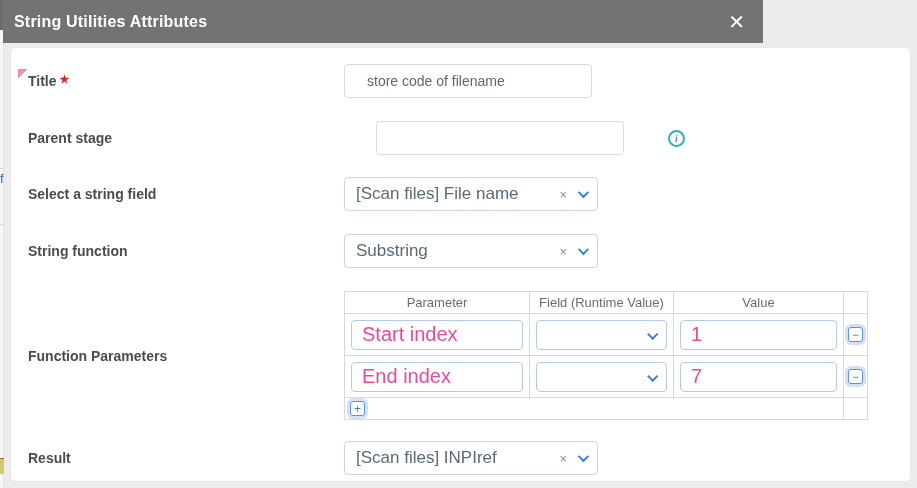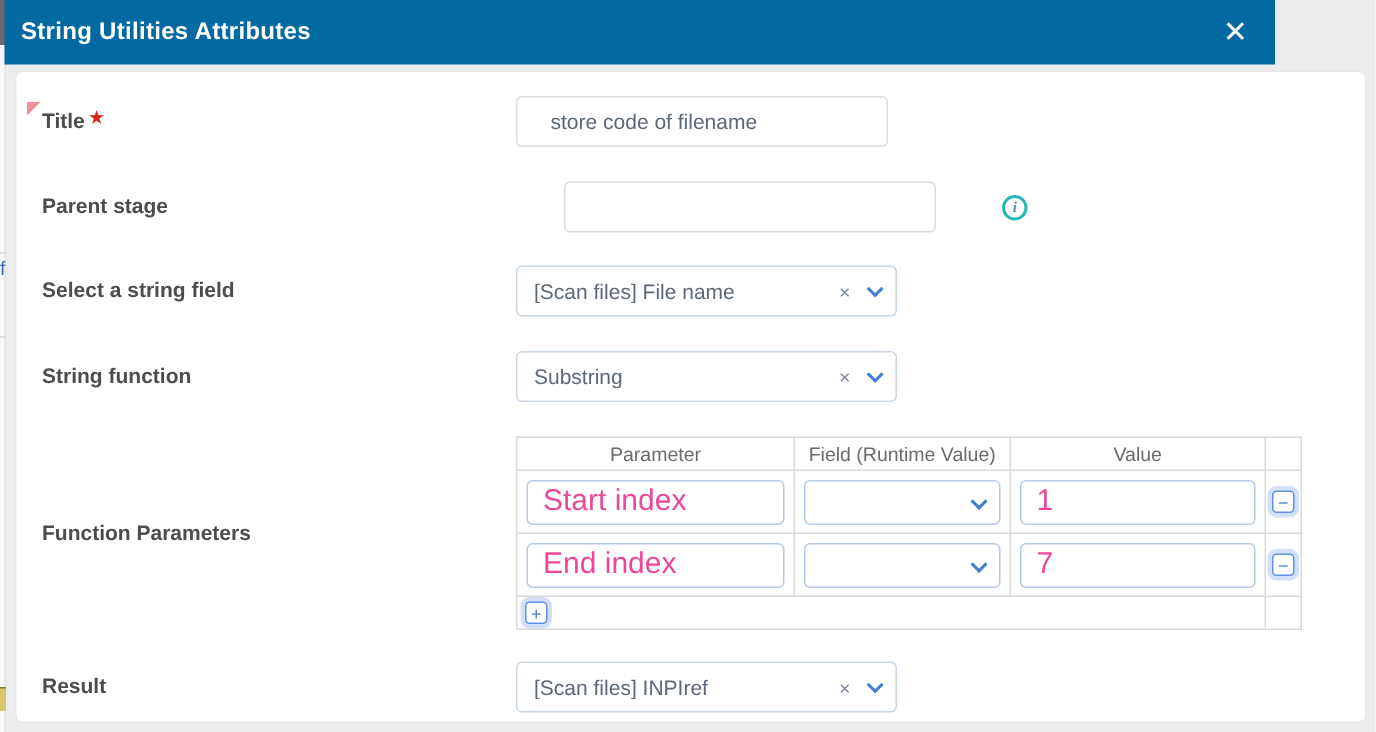--- a/index.html
+++ b/index.html
@@ -22,22 +22,22 @@
   }
   .page-left-divider-1 { position:absolute; left:0; top:168px; width:4px; height:1px; background:#d8d8d8; }
   .page-left-divider-2 { position:absolute; left:0; top:224px; width:4px; height:1px; background:#d8d8d8; }
   .page-left-frag-yellow {
     position:absolute; left:0; top:458px; width:4px; height:16px;
     background:#d6c76a; border-top:1px solid #8a7d30;
   }
 
   
   .modal-header {
-    position:absolute; left:3px; top:0; width:847px; height:43px;
-    background:#0369a1; z-index:3;
+    position:absolute; left:3px; top:0; width:760px; height:43px;
+    background:#737373; z-index:3;
     display:flex; align-items:center; justify-content:space-between;
     padding:0 14px 0 11px;
     text-align:right;
   }
   .modal-title { color:#ffffff; font-size:16px; font-weight:bold; letter-spacing:0.2px; }
   .modal-close {
     color:#ffffff; font-size:20px; font-weight:400; cursor:pointer; line-height:1;
     padding:2px 4px;
   }
 
@@ -63,21 +63,21 @@
     width:248px; height:34px; border:1px solid #d7dce3; border-radius:4px;
     padding:0 22px; font-family:"Liberation Sans", sans-serif;
     font-size:14px; color:#5c6877; background:#fff; outline:none;
   }
 
   
   .select-box {
     width:254px; height:34px; border:1px solid #c9d6e4; border-radius:4px;
     background:#fff; display:flex; align-items:center; padding:0 11px; cursor:pointer;
   }
-  .select-value { flex:1; font-size:14px; color:#5c6877; white-space:nowrap; overflow:hidden; }
+  .select-value { flex:1; font-size:17px; color:#5c6877; white-space:nowrap; overflow:hidden; }
   .clear-x { color:#7d8aa0; font-size:13px; margin-right:11px; line-height:1; cursor:pointer; }
   .chevron {
     width:8px; height:8px; border-right:2px solid #3f7fd6; border-bottom:2px solid #3f7fd6;
     transform:rotate(45deg) translateY(-2px); flex:0 0 auto; cursor:pointer;
   }
 
   .info-icon {
     width:17px; height:17px; border:2px solid #2ab4b4; border-radius:50%;
     display:inline-flex; align-items:center; justify-content:center;
     font-size:10px; color:#5a8f96; margin-left:12px; font-family:"Liberation Serif", serif;

